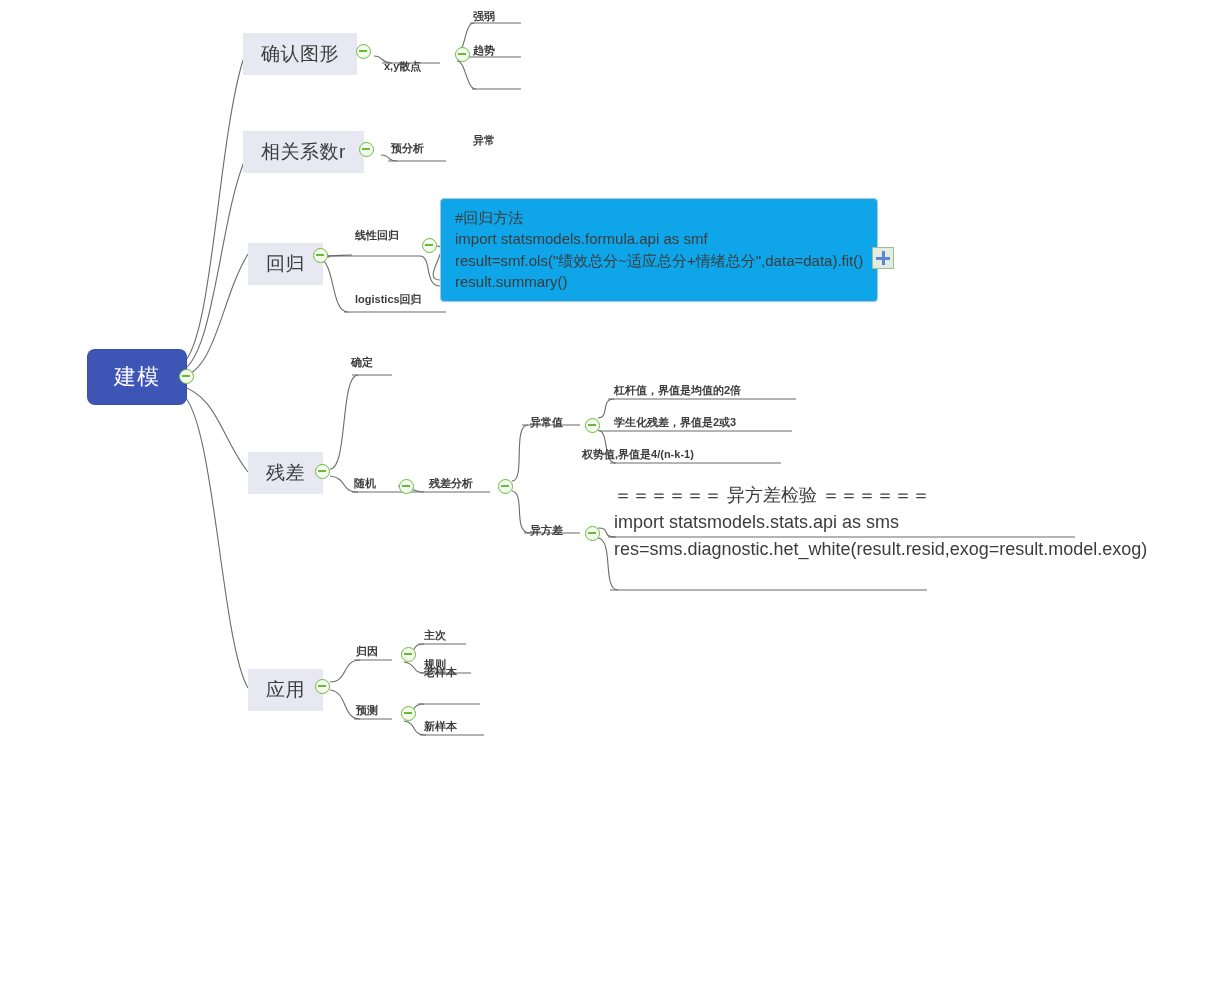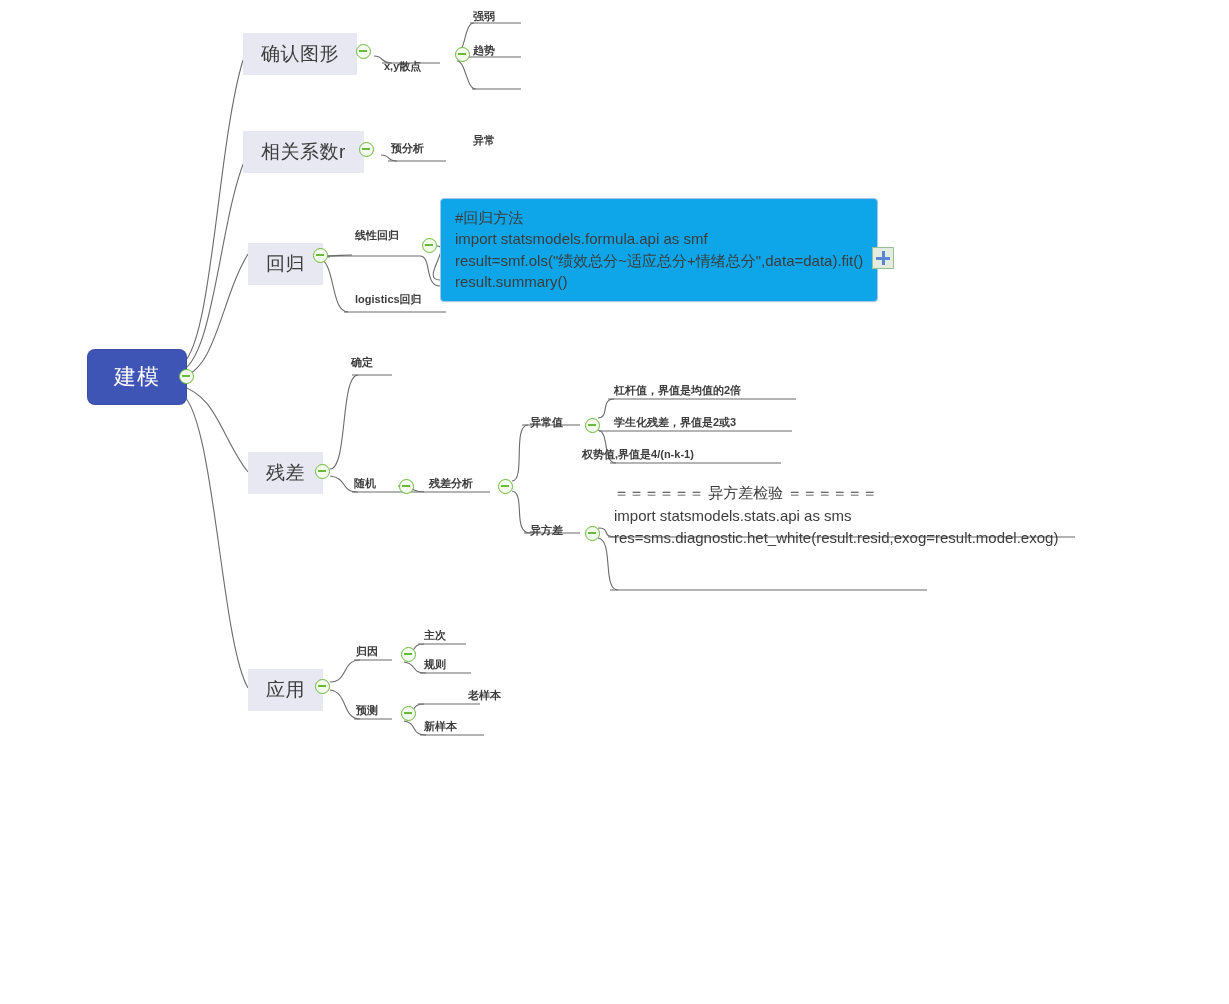--- a/index.html
+++ b/index.html
@@ -75,21 +75,21 @@
     font-size: 15px;
     color: #3c3c3c;
     padding: 8px 12px 9px 14px;
     line-height: 1.42;
     box-shadow: 0 1px 2px rgba(0,0,0,0.06);
   }
   .node-code .ln { display: block; }
 
   .node-multi {
     color: #3c3c3c;
-    font-size: 15px;
+    font-size: 18px;
     line-height: 1.5;
     padding: 1px 2px;
     background: transparent;
   }
   .node-multi .ln { display: block; }
 
   
   .toggle {
     position: absolute;
     width: 15px;
@@ -333,18 +333,18 @@
 </div>
 <div class="node node-plain" style="left:422px; top:656px;">
   <span>规则</span>
 </div>
 
 <div class="node node-plain" style="left:354px; top:702px;">
   <span>预测</span>
 </div>
 <div class="toggle" style="left:401px; top:706px;"></div>
 
-<div class="node node-plain" style="left:422px; top:687px;margin-left:44px;">
+<div class="node node-plain" style="left:422px; top:664px;">
   <span>老样本</span>
 </div>
 <div class="node node-plain" style="left:422px; top:718px;">
   <span>新样本</span>
 </div>
 
 </body></html>

